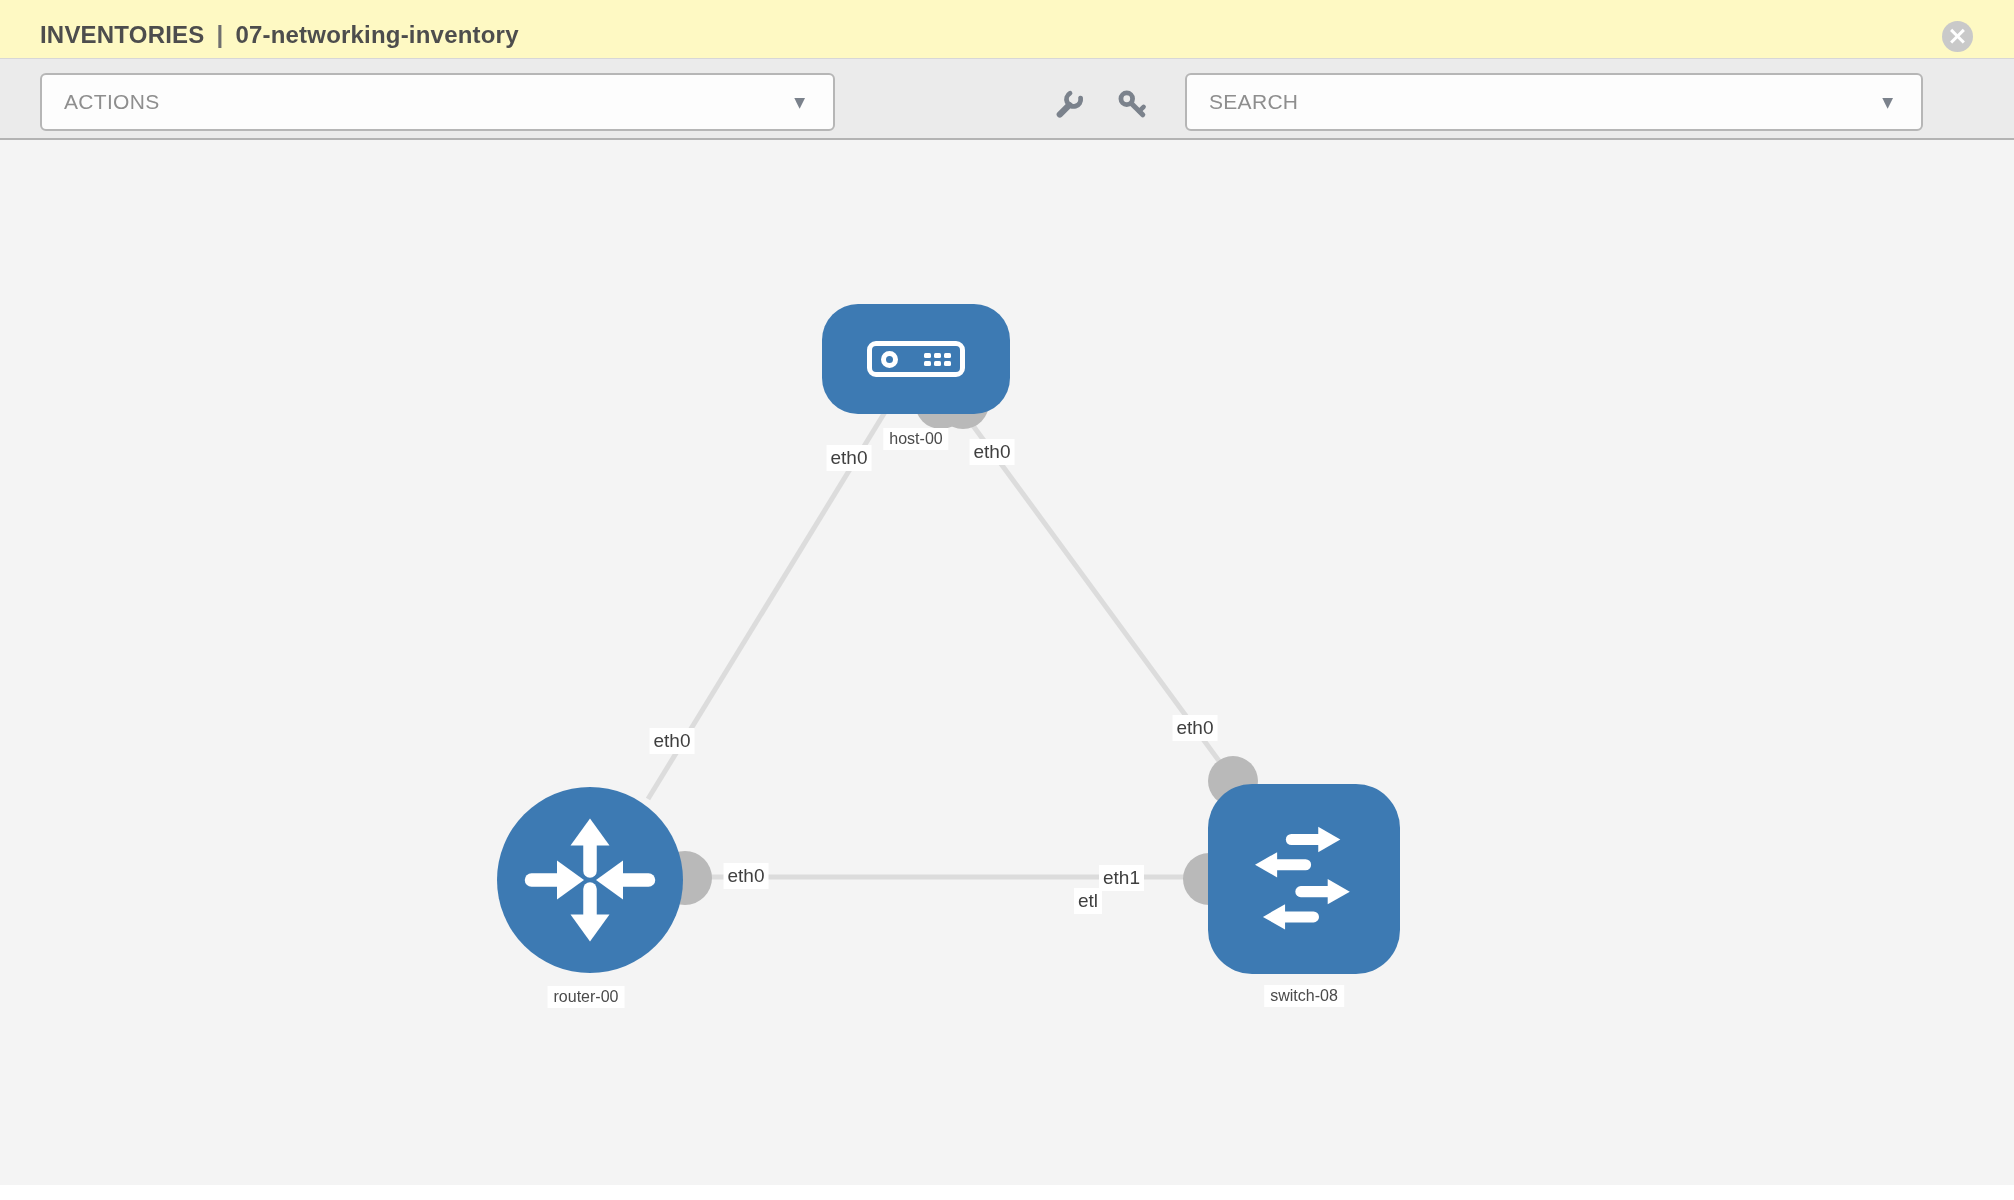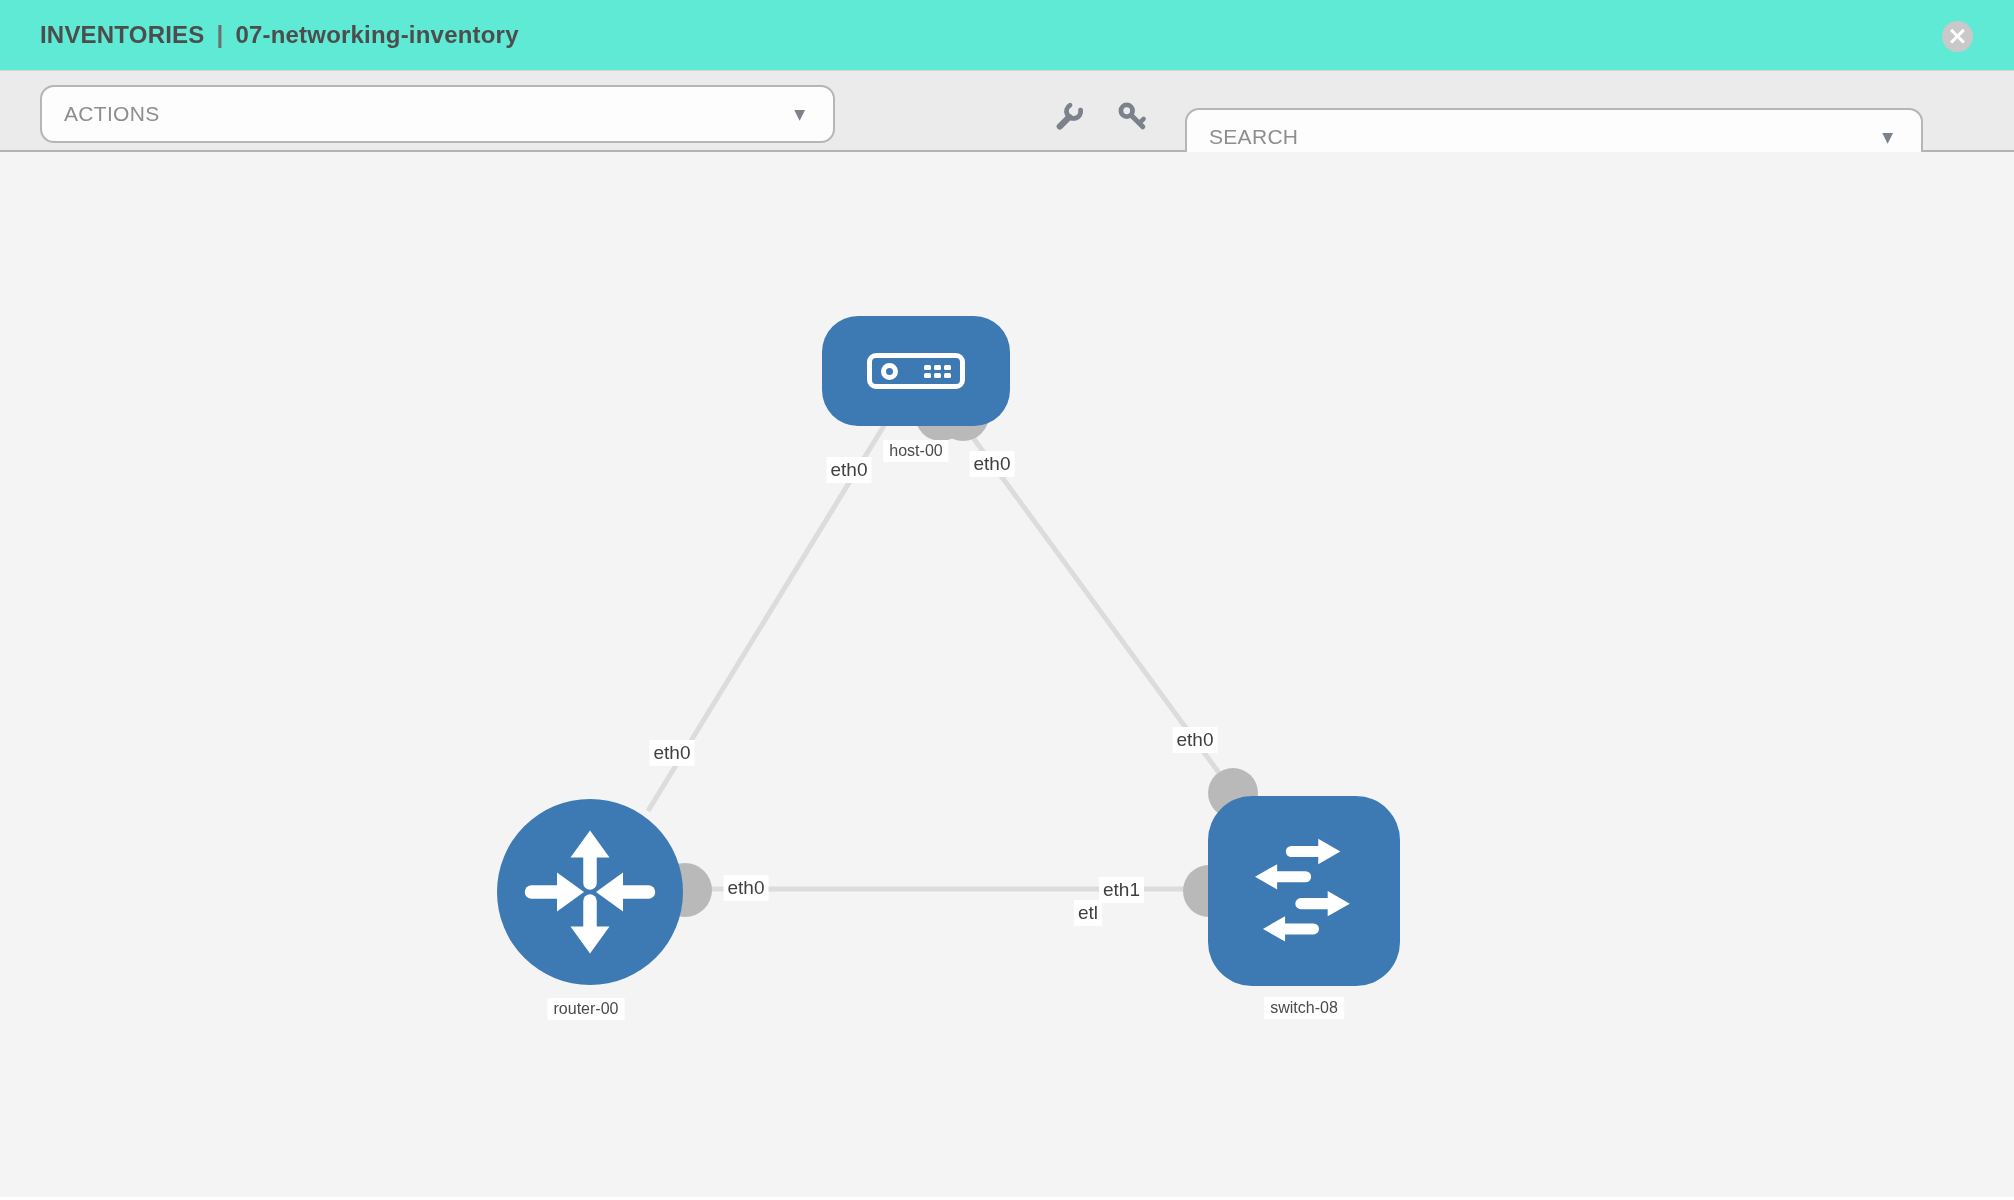--- a/index.html
+++ b/index.html
@@ -12,21 +12,21 @@
     --text-dark:#4d4d4d;
   }
   *{box-sizing:border-box;}
   html,body{margin:0;padding:0;}
   body{
     width:2014px;height:1200px;overflow:hidden;background:#fff;
     font-family:"Liberation Sans", sans-serif;
   }
   
   .app-header{
-    position:relative;height:71px;background:#5eead4;
+    position:relative;height:59px;background:#fef9c3;
     border-bottom:1px solid #d7d7d7;
   }
   .page-title{
     position:absolute;left:40px;top:0;height:70px;display:flex;align-items:center;
     font-size:24px;font-weight:700;color:var(--text-dark);letter-spacing:.2px;
   }
   .page-title .sep{margin:0 12px;font-weight:700;color:#6f6f6f;}
   .close-btn{
     position:absolute;left:1942px;top:21px;width:31px;height:31px;border-radius:50%;
     background:#c9c9c9;display:flex;align-items:center;justify-content:center;cursor:pointer;
@@ -35,31 +35,31 @@
     color:#ffffff;font-size:25px;font-weight:700;line-height:1;margin-top:-2px;
     font-family:"DejaVu Sans", sans-serif;
   }
   
   .toolbar{
     position:relative;height:81px;background:var(--toolbar-bg);
     border-bottom:2px solid #b3b3b3;
   }
   .select-box{
     position:absolute;top:14px;height:58px;background:#fdfdfd;
-    border:2px solid #b6b6b6;border-radius:14px;
+    border:2px solid #b6b6b6;border-radius:6px;
     display:flex;align-items:center;padding:0 22px;cursor:pointer;
   }
   .select-box .sel-label{font-size:21px;color:#8e8e8e;letter-spacing:.3px;}
   .select-box .caret{
     position:absolute;right:28px;top:50%;transform:translateY(-50%);
     font-size:14px;color:var(--icon-gray);
     font-family:"DejaVu Sans", sans-serif;
   }
   .actions-box{left:40px;width:795px;}
-  .search-box{left:1185px;width:738px;margin-top:23px;}
+  .search-box{left:1185px;width:738px;}
   .tool-btn{
     position:absolute;top:24px;width:42px;height:42px;display:flex;
     align-items:center;justify-content:center;cursor:pointer;
   }
   .wrench-btn{left:1047px;}
   .key-btn{left:1111px;}
   .tool-btn svg{width:34px;height:34px;}
   
   .canvas{
     position:relative;height:1045px;background:var(--canvas-bg);overflow:hidden;

